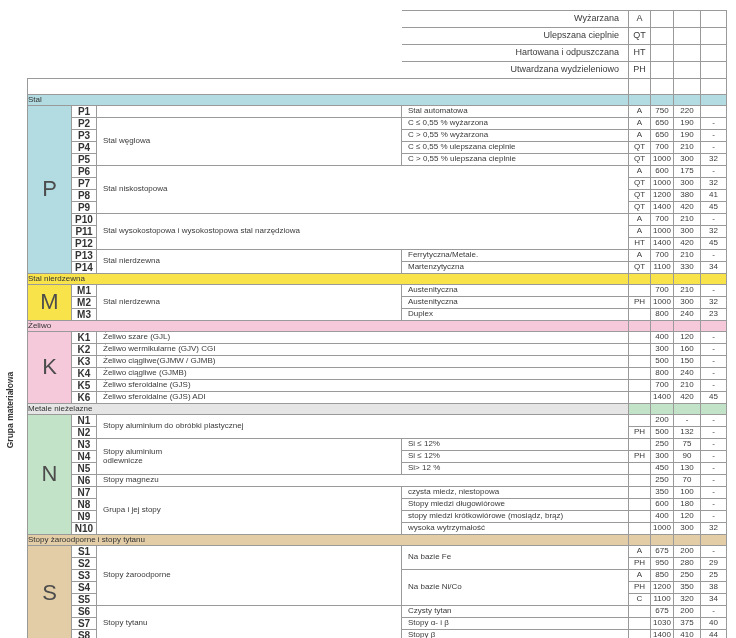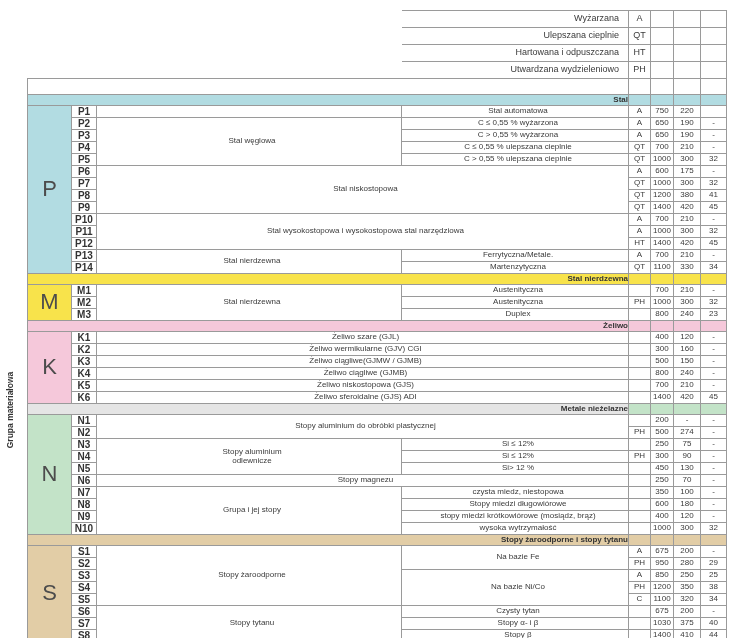--- a/index.html
+++ b/index.html
@@ -8,24 +8,24 @@
   table{border-collapse:collapse;table-layout:fixed;width:699px;margin:10px 0 0 27px;}
   td{padding:0;font-size:8px;line-height:1.1;vertical-align:middle;overflow:hidden;white-space:nowrap;
      border:1px solid #9a9a9a;}
   tr.lgd{height:17px;margin-top:39px;} tr.sp{height:16px;} tr.sec{height:11px;} tr.data{height:12px;}
   td.nb{border:none;}
   td.lg-label{border:none;border-bottom:1px solid #9a9a9a;text-align:right;padding-right:9px;font-size:9px;}
   tr.first td.lg-label{border-top:1px solid #9a9a9a;}
   td.lgc{text-align:center;font-size:9px;}
   td.letter{font-size:22px;text-align:center;color:#4c4c4c;font-weight:400;}
   td.code{background:#fff;font-weight:bold;font-size:10px;text-align:center;color:#333;}
-  td.mat,td.desc{text-align:center;padding-left:6px;margin-top:24px;}
+  td.mat,td.desc{text-align:left;padding-left:6px;margin-top:24px;}
   td.mat{white-space:pre-line;}
   td.t,td.v{text-align:center;}
-  td.shdr{font-weight:bold;text-align:right;padding-left:76px;color:#333;}
+  td.shdr{font-weight:normal;text-align:left;color:#333;}
   .side-label{position:absolute;top:404px;left:-64px;width:150px;height:12px;text-align:center;
     transform:rotate(-90deg);font-size:8.5px;font-weight:bold;color:#333;}
 </style>
 </head>
 <body>
 
 <div class="wrap">
 <div class="side-label">Grupa materiałowa</div>
 
 <table>
@@ -270,21 +270,21 @@
 <tr class="data">
           <td class="code">K4</td>
           <td class="mat" colspan="2">Żeliwo ciągliwe (GJMB)</td>
           <td class="t"></td>
           <td class="v">800</td>
           <td class="v">240</td>
           <td class="v">-</td>
         </tr>
 <tr class="data">
           <td class="code">K5</td>
-          <td class="mat" colspan="2">Żeliwo niskostopowa (GJS)</td>
+          <td class="mat" colspan="2">Żeliwo sferoidalne (GJS)</td>
           <td class="t"></td>
           <td class="v">700</td>
           <td class="v">210</td>
           <td class="v">-</td>
         </tr>
 <tr class="data">
           <td class="code">K6</td>
           <td class="mat" colspan="2">Żeliwo sferoidalne (GJS) ADI</td>
           <td class="t"></td>
           <td class="v">1400</td>
@@ -305,21 +305,21 @@
           <td class="mat" colspan="2" rowspan="2">Stopy aluminium do obróbki plastycznej</td>
           <td class="t"></td>
           <td class="v">200</td>
           <td class="v">-</td>
           <td class="v">-</td>
         </tr>
 <tr class="data">
           <td class="code">N2</td>
           <td class="t">PH</td>
           <td class="v">500</td>
-          <td class="v">274</td>
+          <td class="v">132</td>
           <td class="v">-</td>
         </tr>
 <tr class="data">
           <td class="code">N3</td>
           <td class="mat" rowspan="3">Stopy aluminium
 odlewnicze</td>
           <td class="desc">Si ≤ 12%</td>
           <td class="t"></td>
           <td class="v">250</td>
           <td class="v">75</td>

